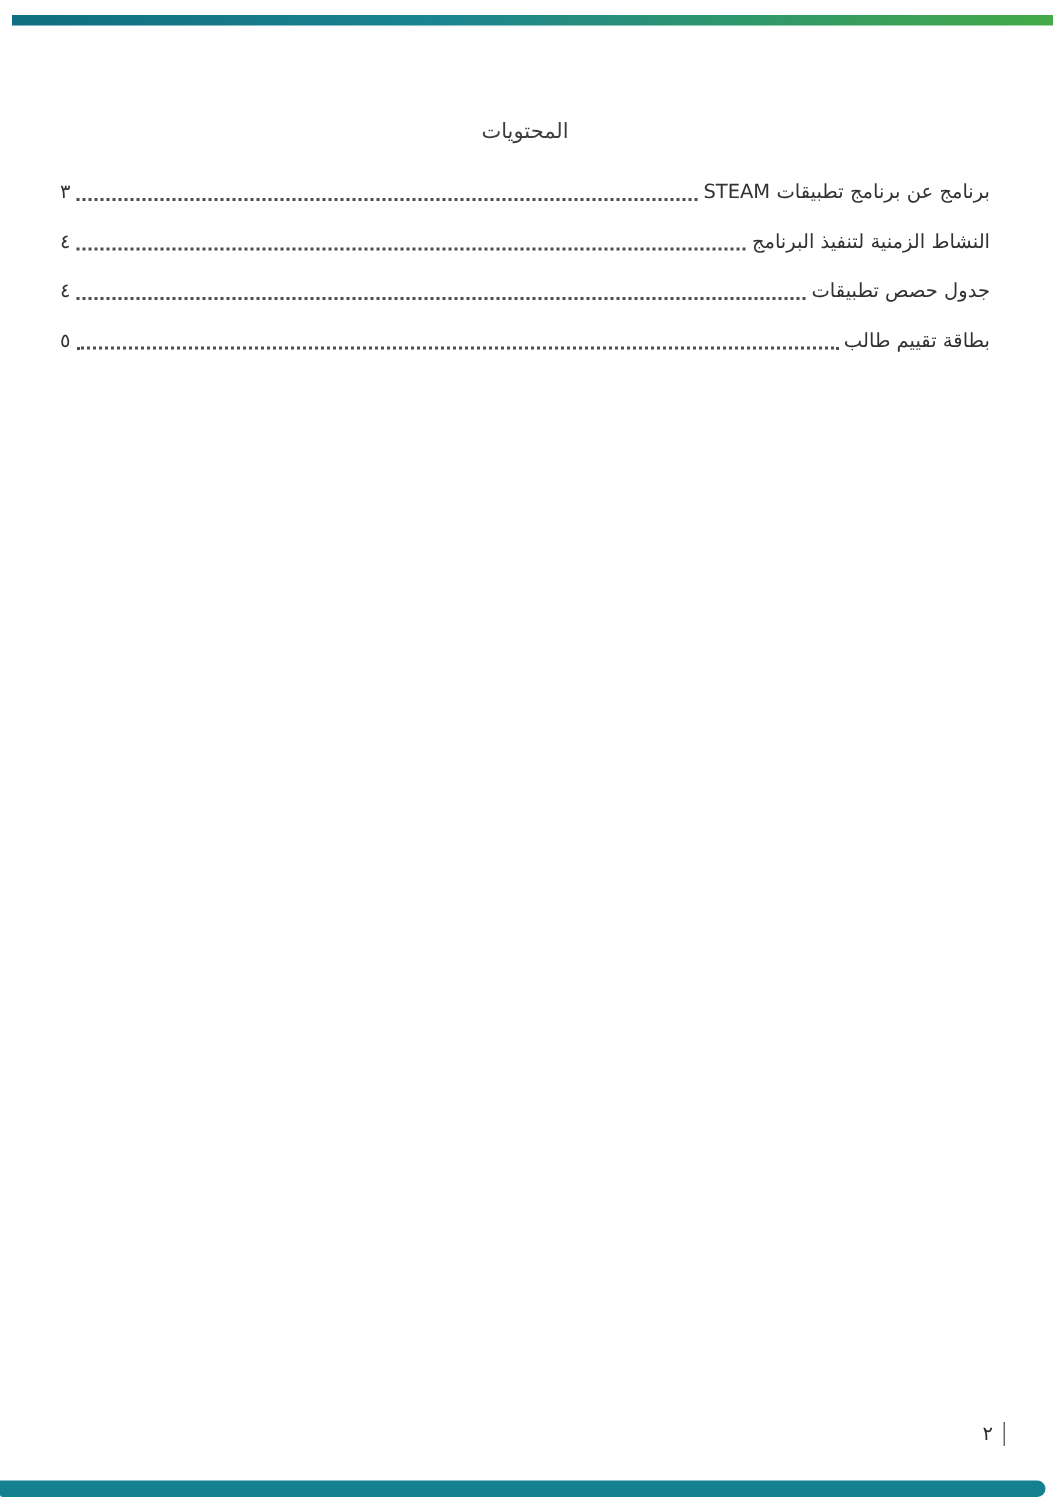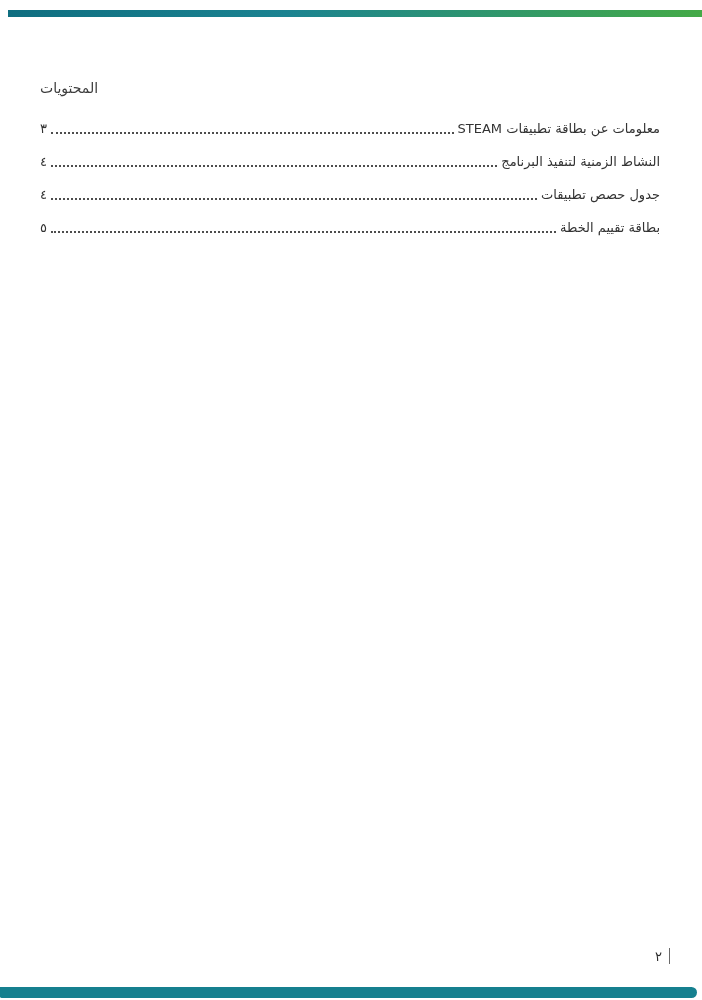--- a/index.html
+++ b/index.html
@@ -37,21 +37,21 @@
     top: 80px;
     right: 42px;
     left: 40px;
     direction: rtl;
   }
   .doc-title {
     font-size: 14px;
     color: #3d3d3d;
     font-weight: 500;
     margin: 0 0 16px 0;
-    text-align: left;
+    text-align: center;
   }
   .toc-list {
     display: block;
   }
   .toc-row {
     display: flex;
     flex-direction: row;
     align-items: center;
     height: 33px;
     font-size: 13px;
@@ -98,39 +98,39 @@
 <div class="page">
 
   <div class="top-accent-bar"></div>
 
   <div class="content">
     <h1 class="doc-title">المحتويات</h1>
 
     <div class="toc-list">
 
         <div class="toc-row">
-          <span class="toc-label">معلومات عن بطاقة تطبيقات STEAM</span>
+          <span class="toc-label">برنامج عن برنامج تطبيقات STEAM</span>
           <span class="toc-leader"></span>
           <span class="toc-page">٣</span>
         </div>
 
         <div class="toc-row">
           <span class="toc-label">النشاط الزمنية لتنفيذ البرنامج</span>
           <span class="toc-leader"></span>
           <span class="toc-page">٤</span>
         </div>
 
         <div class="toc-row">
           <span class="toc-label">جدول حصص تطبيقات</span>
           <span class="toc-leader"></span>
           <span class="toc-page">٤</span>
         </div>
 
         <div class="toc-row">
-          <span class="toc-label">بطاقة تقييم الخطة</span>
+          <span class="toc-label">بطاقة تقييم طالب</span>
           <span class="toc-leader"></span>
           <span class="toc-page">٥</span>
         </div>
       </div>
   </div>
 
   <div class="footer-page">
     <span class="num">٢</span>
     <span class="vbar"></span>
   </div>

